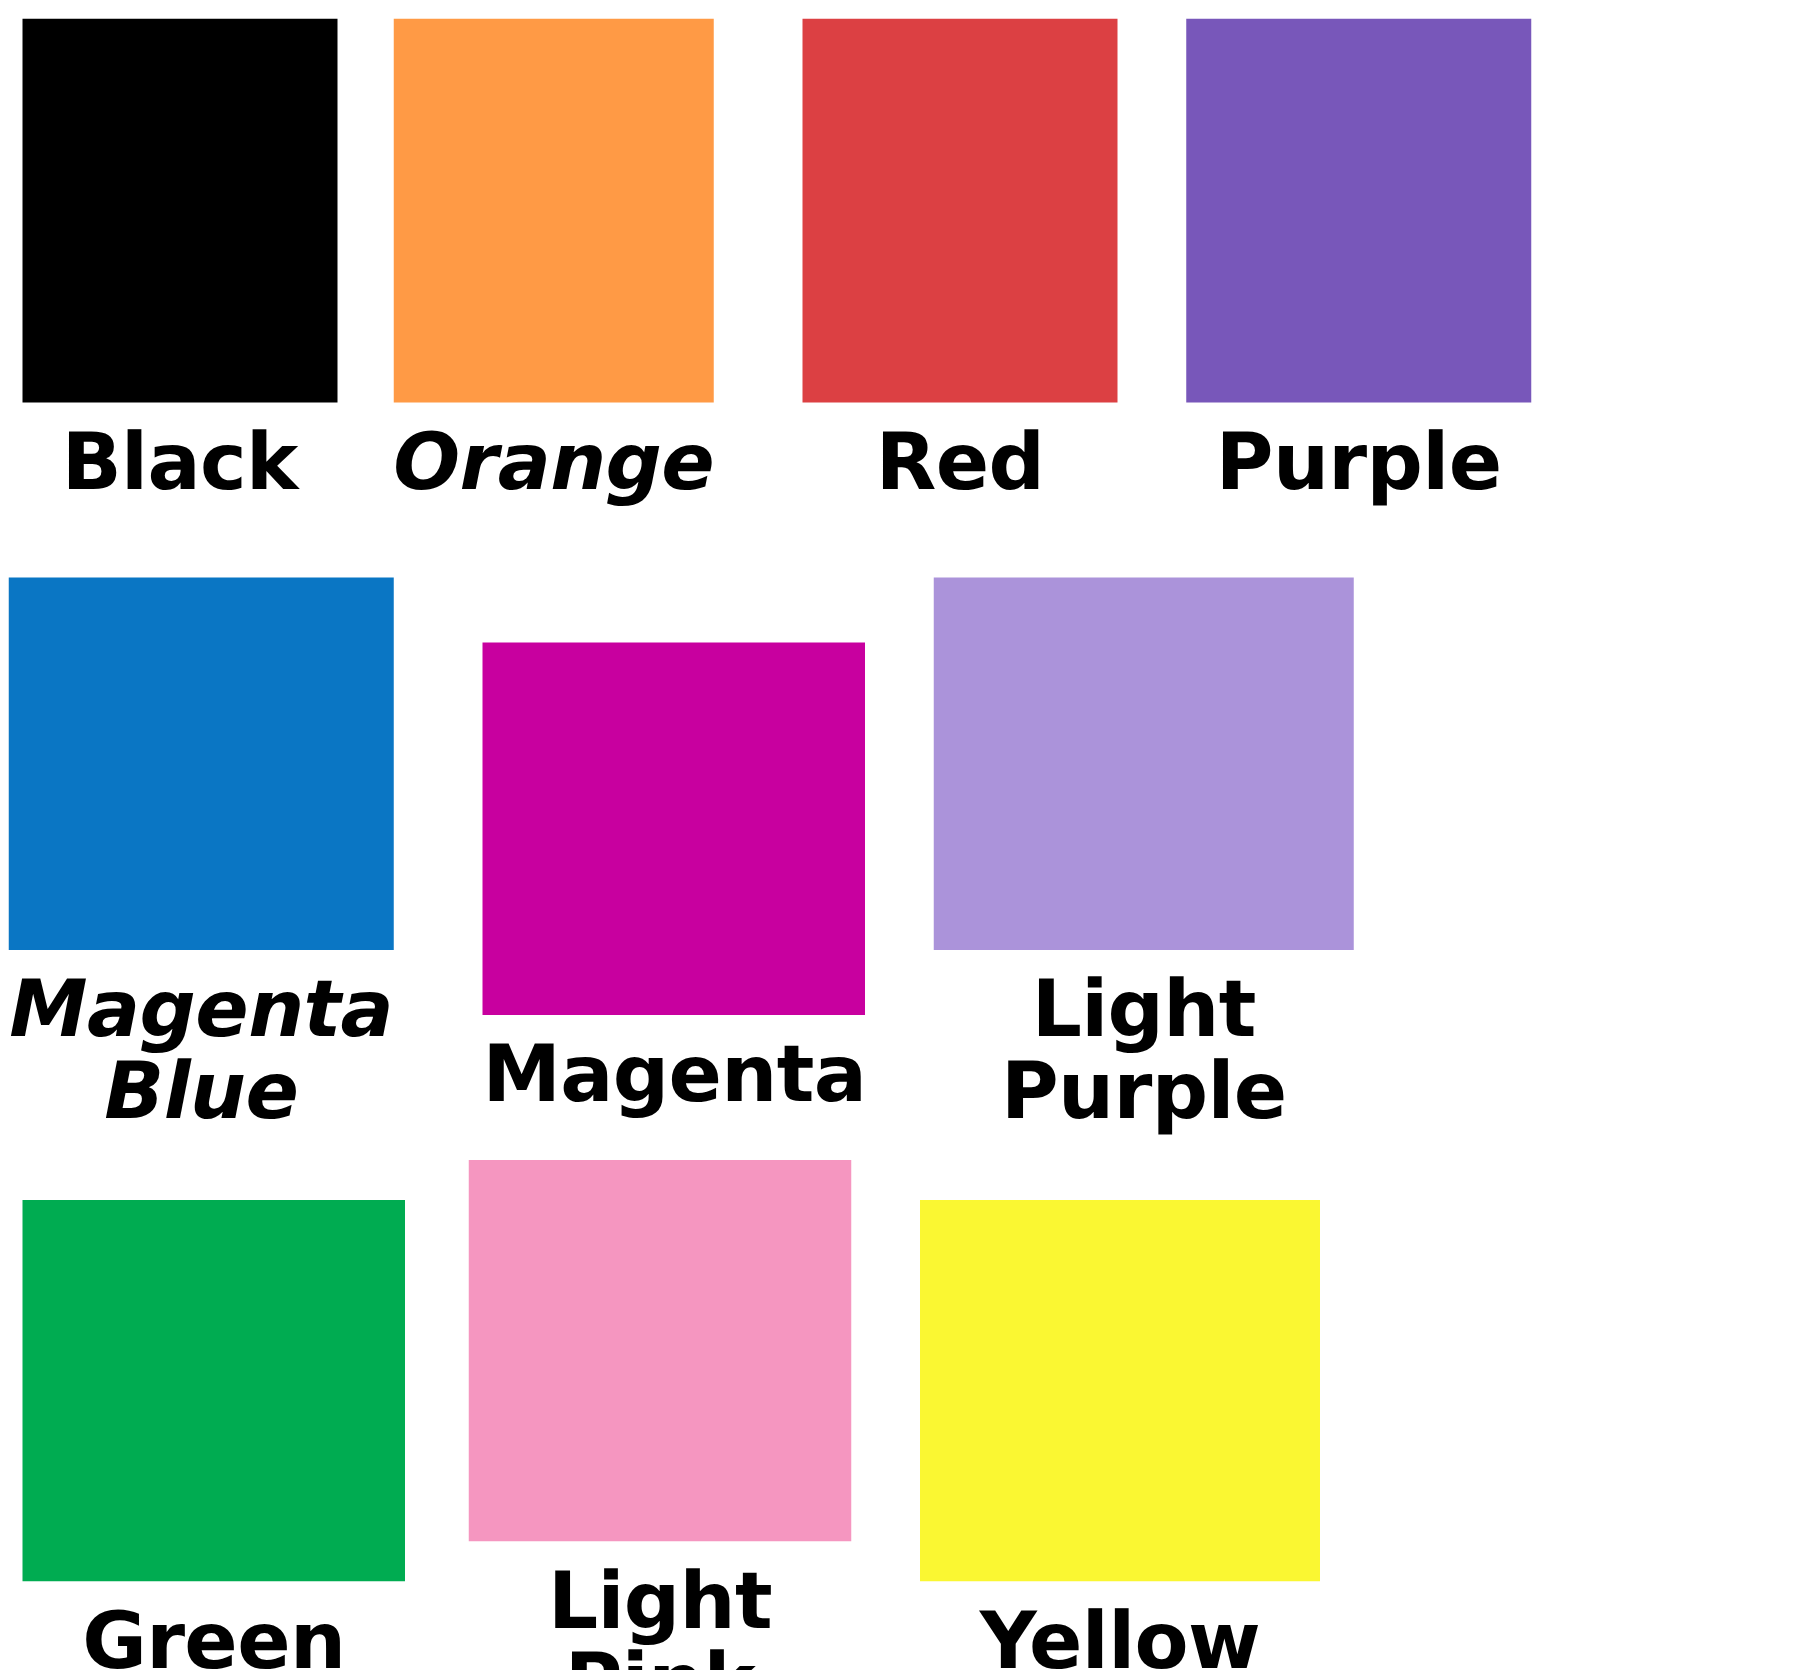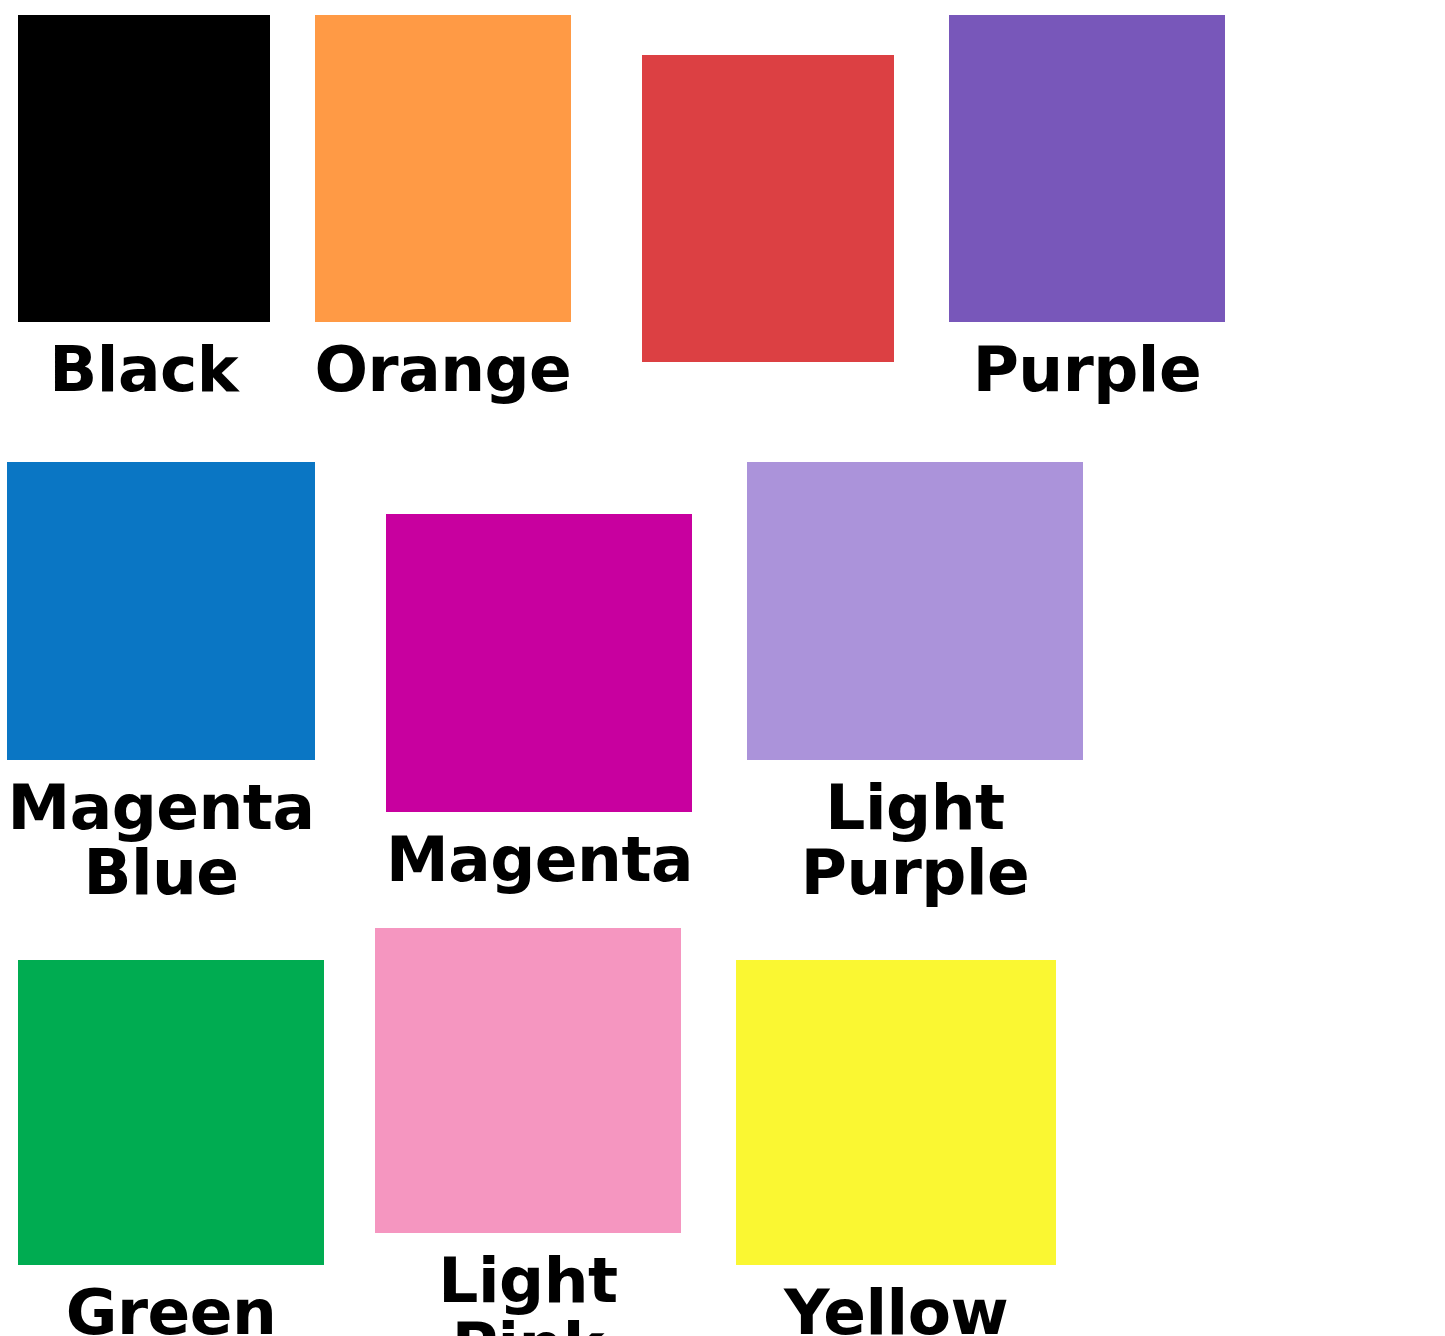--- a/index.html
+++ b/index.html
@@ -60,21 +60,21 @@
     font-weight: 700;
     font-size: 63px;
     line-height: 1.03;
     letter-spacing: -0.5px;
     white-space: pre-line;
     margin-top: 16px;
   }
 
   
   .col-0 { width: 362px; padding-left: 18px; padding-right: 38px; }
-  .col-1 { width: 373px; padding-left: 7px;  padding-right: 58px; }
+  .col-1 { width: 373px; padding-left: 7px;  padding-right: 58px; font-style: italic; }
   .col-2 { width: 367px; padding-left: 13px; padding-right: 48px; }
   .col-3 { width: 343px; padding-left: 7px;  padding-right: 0px; }
 
   .r2.col-0 { width: 362px; padding-left: 18px; padding-right: 38px; }
   .r2.col-1 { width: 373px; padding-left: 7px;  padding-right: 58px; }
   .r2.col-2 { width: 367px; padding-left: 13px; padding-right: 48px; margin-top: 40px; }
   .r2.col-3 { width: 343px; padding-left: 7px;  padding-right: 0px; }
 
   .r3.col-0 { width: 362px; padding-right: 38px; }
   .r3.col-1 { width: 373px; padding-left: 7px;  padding-right: 58px; }
@@ -90,20 +90,21 @@
     <div class="swatch-cell col-0">
       <span class="chip row-h-1" style="background-color: rgb(0, 0, 0);"></span>
       <span class="swatch-label">Black</span>
     </div>
     <div class="swatch-cell col-1">
       <span class="chip row-h-1" style="background-color: rgb(255, 154, 69);"></span>
       <span class="swatch-label">Orange</span>
     </div>
     <div class="swatch-cell col-2">
       <span class="chip row-h-1" style="background-color: rgb(220, 64, 67);"></span>
+      <span class="swatch-label">Red</span>
     </div>
     <div class="swatch-cell col-3">
       <span class="chip row-h-1" style="background-color: rgb(120, 87, 186);"></span>
       <span class="swatch-label">Purple</span>
     </div>
   </div>
 
   <div class="swatch-row row-2">
     <div class="swatch-cell r2 col-1">
       <span class="chip row-h-2" style="background-color: rgb(10, 118, 196);"></span>

